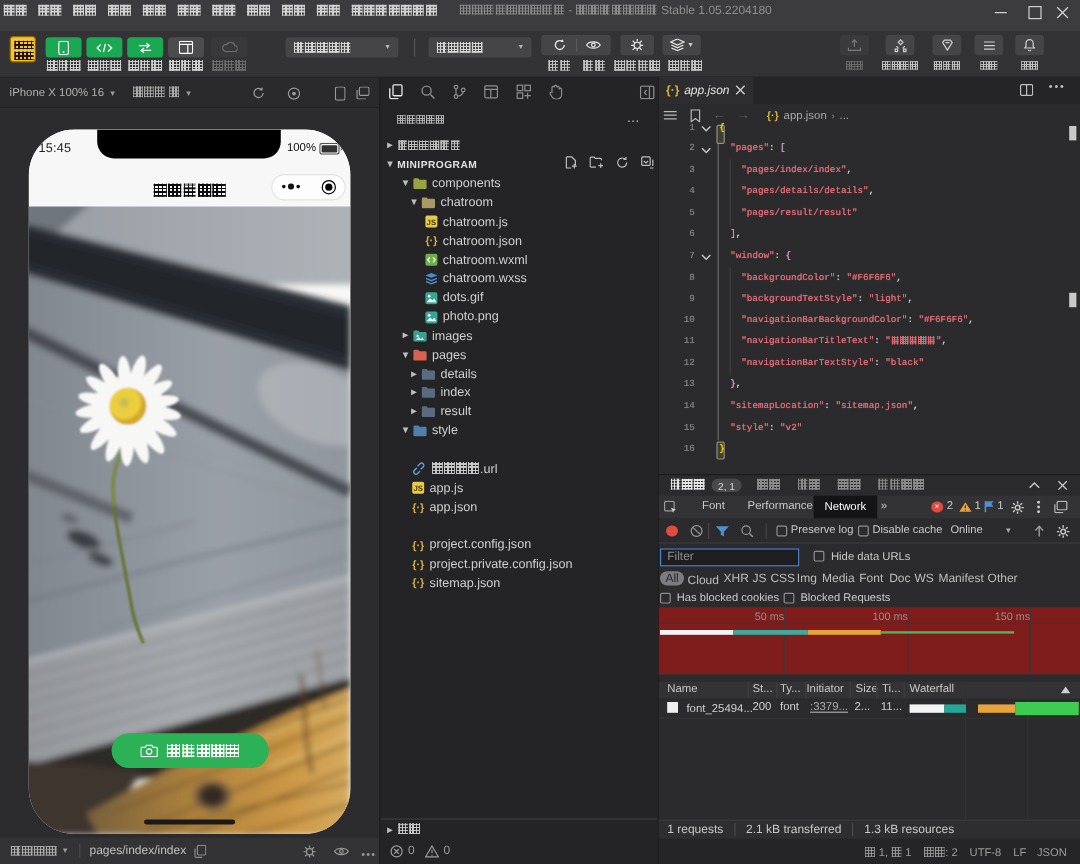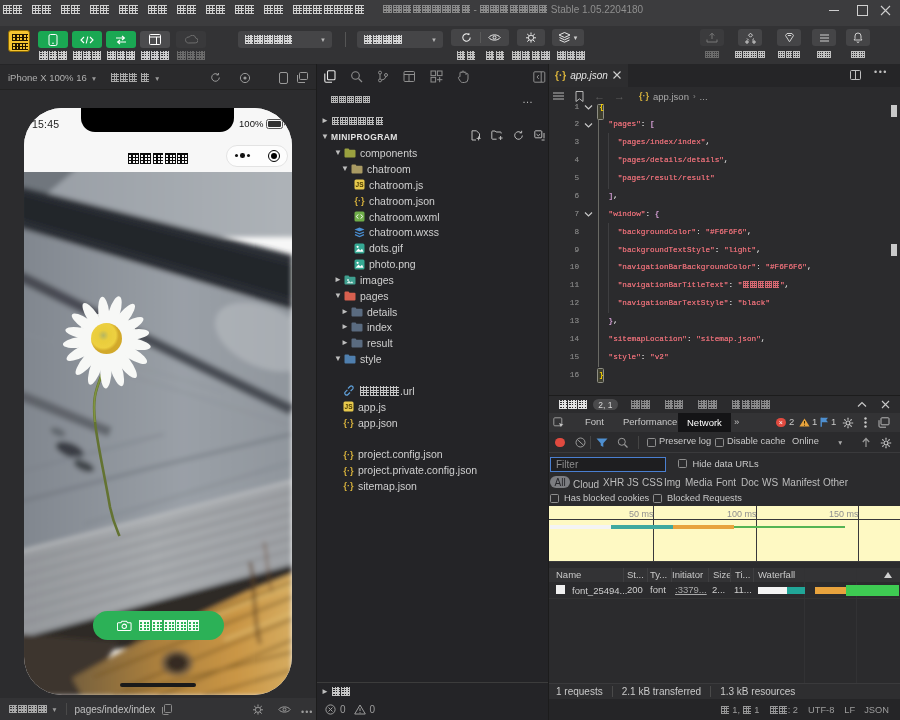--- a/index.html
+++ b/index.html
@@ -865,21 +865,21 @@
           <span class="ab" style="left:214px;top:1px">WS</span>
           <span class="ab" style="left:234px;top:1px">Manifest</span>
           <span class="ab" style="left:275px;top:1px">Other</span>
         </div>
   <div class="ab" style="left:0;top:97px;width:352px;height:14px;font-size:9.3px;color:#c9c9c9">
     <span class="ab cb" style="left:2px;top:1px"></span>
           <span class="ab" style="left:16px;top:0">Has blocked cookies</span>
     <span class="ab cb" style="left:105px;top:1px"></span>
           <span class="ab" style="left:119px;top:0">Blocked Requests</span>
   </div>
-  <div class="ab" style="left:0;top:110px;width:352px;height:56px;border-bottom:1px solid #3a3a3c;background:#fef9c3">
+  <div class="ab" style="left:0;top:110px;width:352px;height:56px;border-bottom:1px solid #3a3a3c;background:#7f1d1d">
     <div class="ab" style="left:0;top:13px;width:352px;height:1px;background:#38383a"></div>
     <div class="ab" style="left:105px;top:0;width:1px;height:56px;background:#39393b"></div>
     <div class="ab" style="left:207.5px;top:0;width:1px;height:56px;background:#39393b"></div>
     <div class="ab" style="left:310px;top:0;width:1px;height:56px;background:#39393b"></div>
     <div class="ab" style="left:81px;top:3px;font-size:9px;color:#8f8f8f">50 ms</div>
     <div class="ab" style="left:179px;top:3px;font-size:9px;color:#8f8f8f">100 ms</div>
     <div class="ab" style="left:281px;top:3px;font-size:9px;color:#8f8f8f">150 ms</div>
     <div class="ab" style="left:2px;top:18.5px;height:4.5px;width:61px;background:#f4f4f4"></div>
     <div class="ab" style="left:63px;top:18.5px;height:4.5px;width:62px;background:#3fa99f"></div>
     <div class="ab" style="left:125px;top:18.5px;height:4.5px;width:61px;background:#e8a33d"></div>

